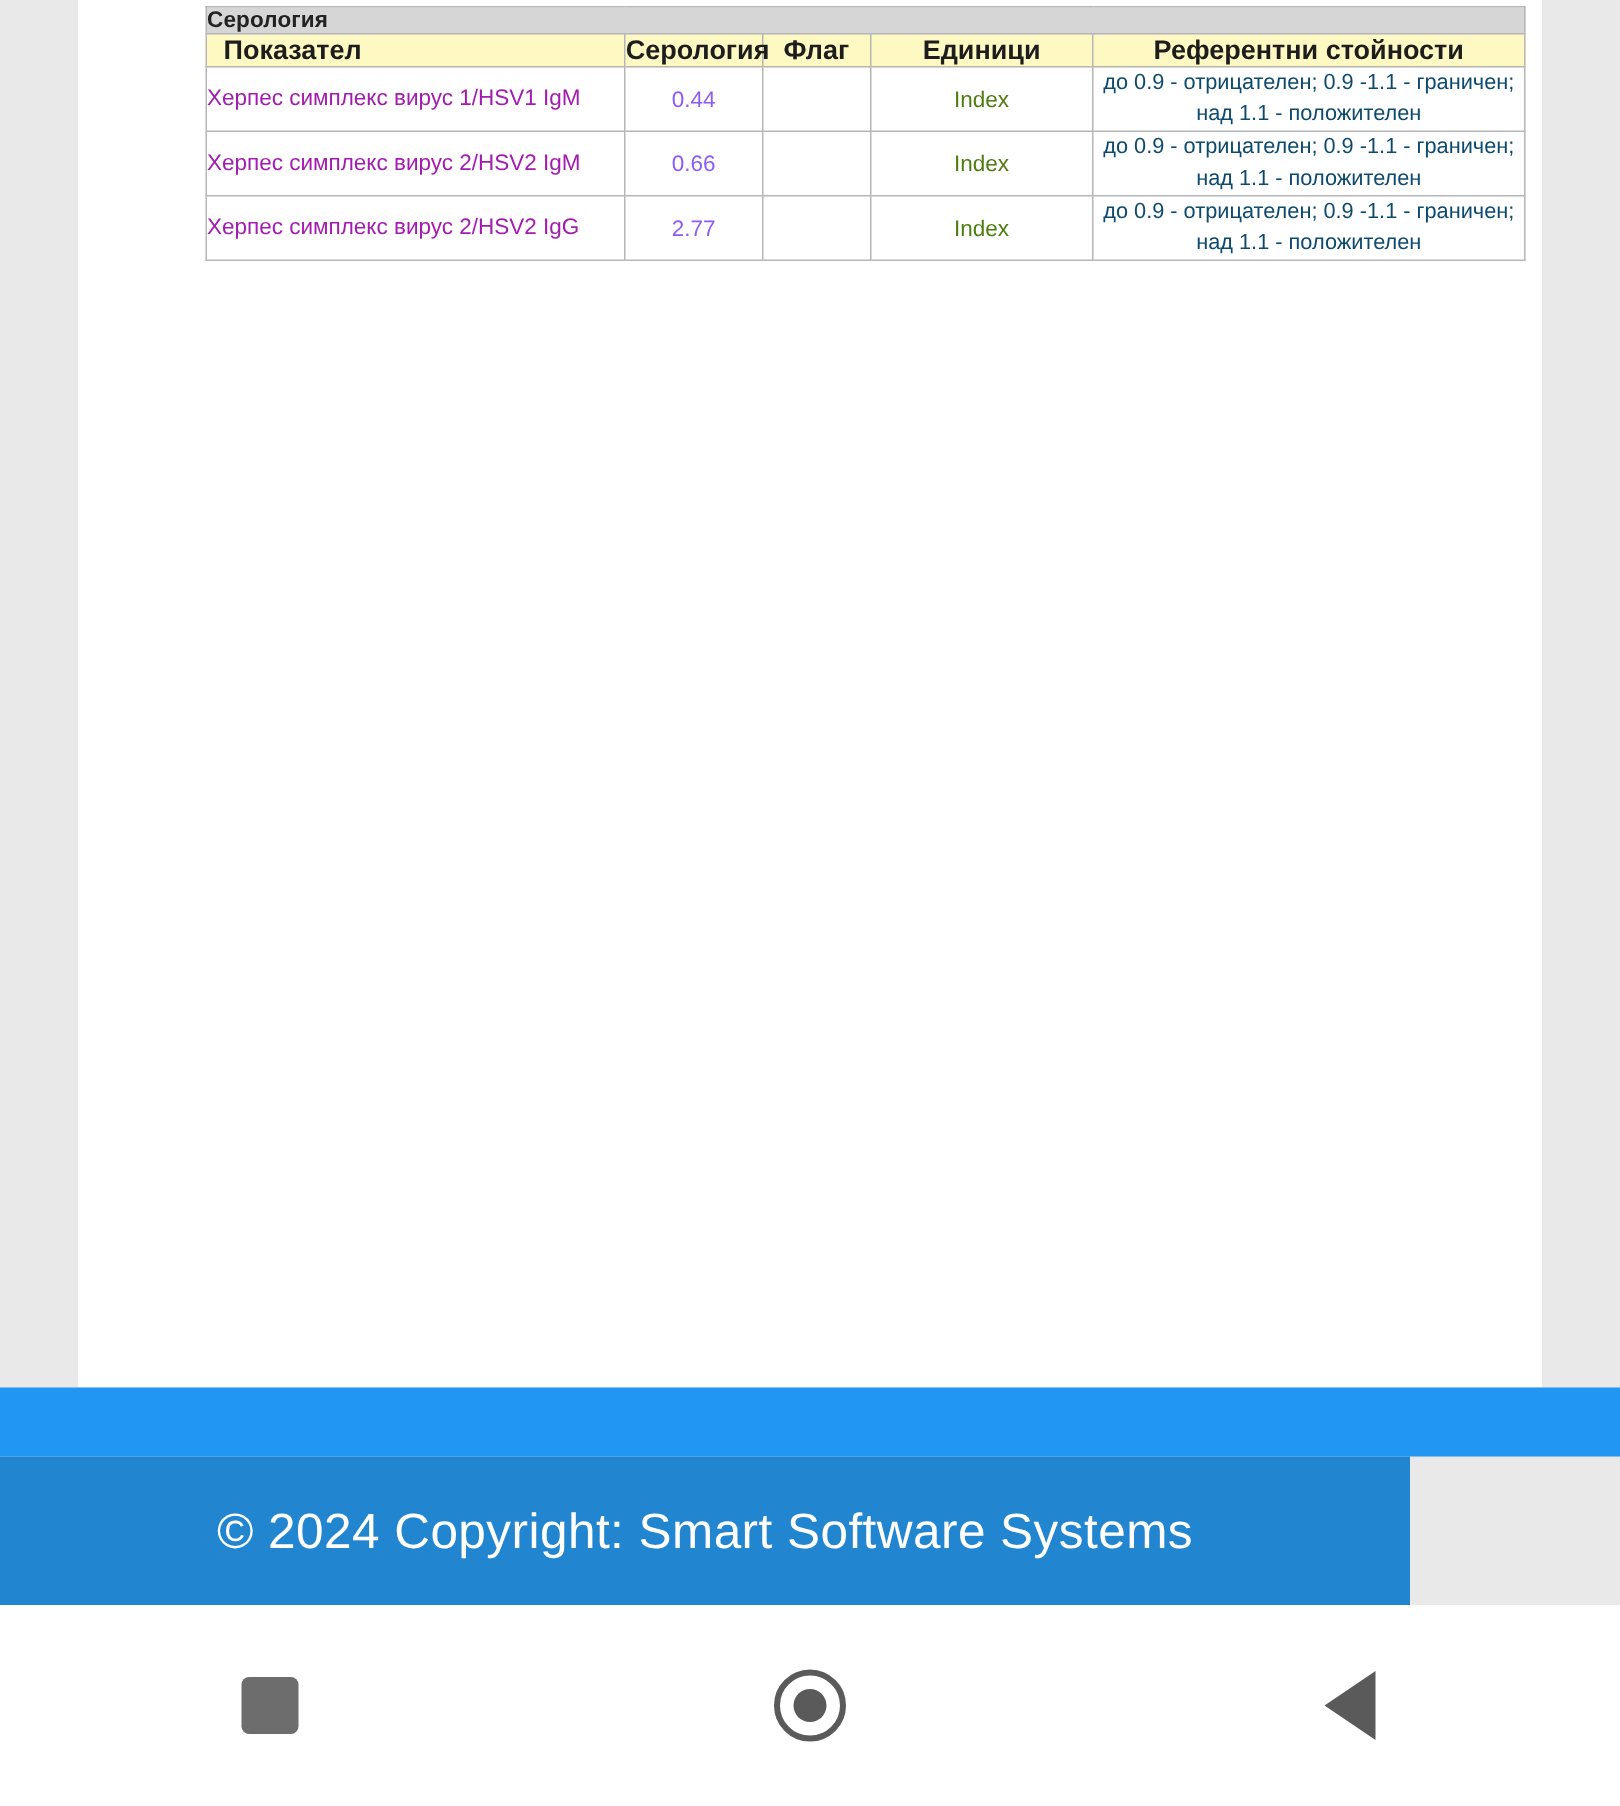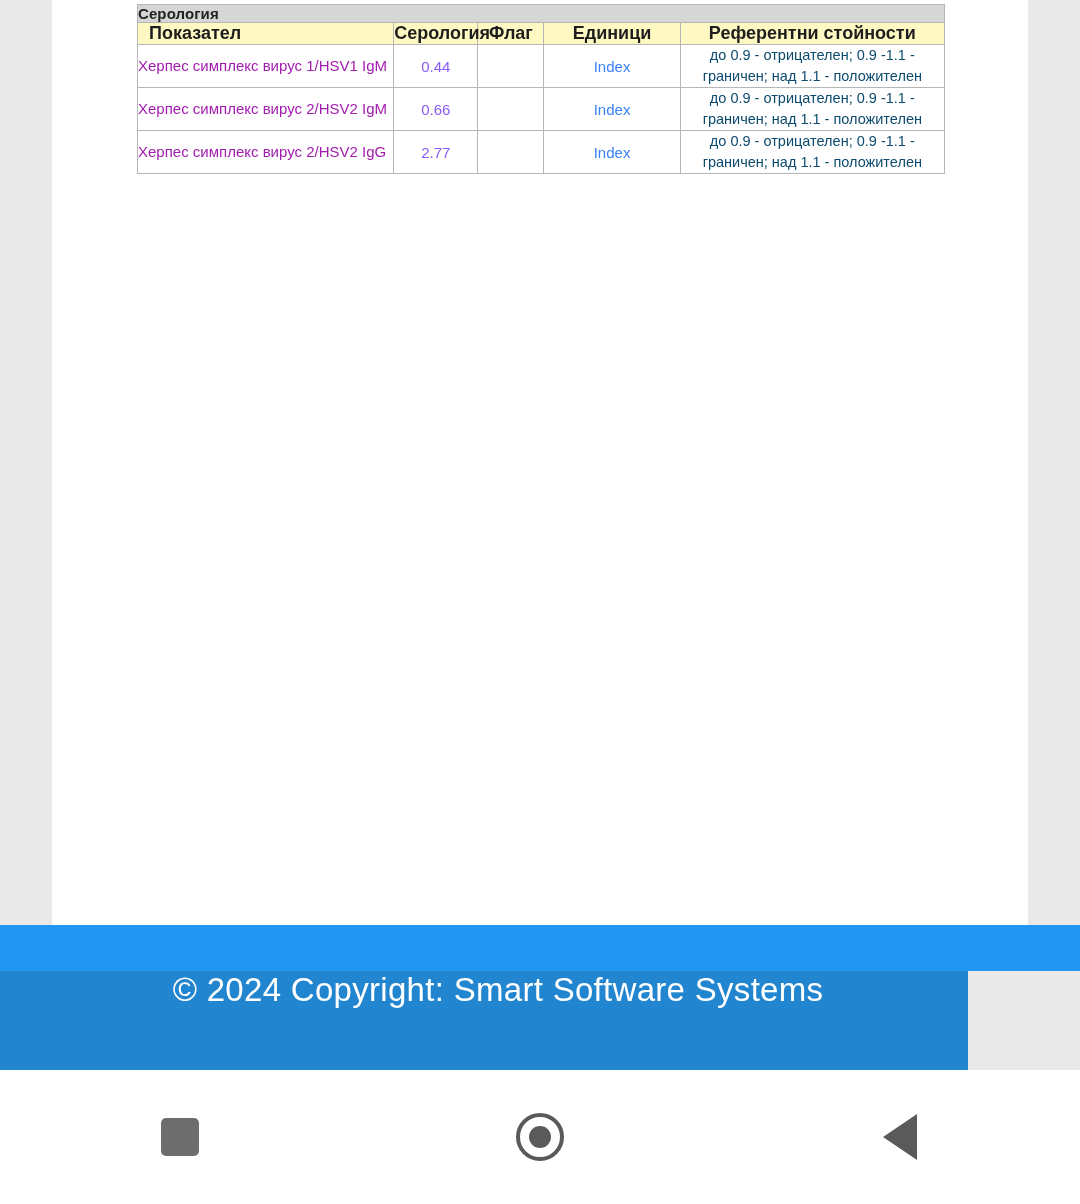--- a/index.html
+++ b/index.html
@@ -33,21 +33,21 @@
 
   .table-wrap {
     position: absolute;
     left: 85px;   
     top: 4px;
     width: 808px;
   }
 
   table.report {
     border-collapse: collapse;
-    width: 808px;
+    width: 880px;
     table-layout: fixed;
     background: #ffffff;
   }
 
   table.report td,
   table.report th {
     border: 1px solid #b6b6b6;
     padding: 0;
     vertical-align: middle;
   }
@@ -91,21 +91,21 @@
     color: #8b5cf6;
   }
   td.flag {
     text-align: center;
     font-size: 15px;
     color: #212121;
   }
   td.units {
     text-align: center;
     font-size: 15px;
-    color: #3b82f6;
+    color: #4d7c0f;
   }
   td.ref {
     text-align: center;
     font-size: 14.5px;
     color: #0c4a6e;
     line-height: 1.45;
     padding: 9px 8px;
   }
 
   
@@ -118,22 +118,22 @@
     background: #2196f3;
   }
   .footer-bar {
     position: absolute;
     left: 0;
     top: 971px;
     width: 940px;
     height: 99px;
     background: #2185d0;
     display: flex;
+    align-items: center;
     justify-content: center;
-    padding-left: 28px;
   }
   .footer-text {
     color: #ffffff;
     font-size: 33px;
     font-weight: 400;
     letter-spacing: 0.3px;
     white-space: nowrap;
   }
 
   

